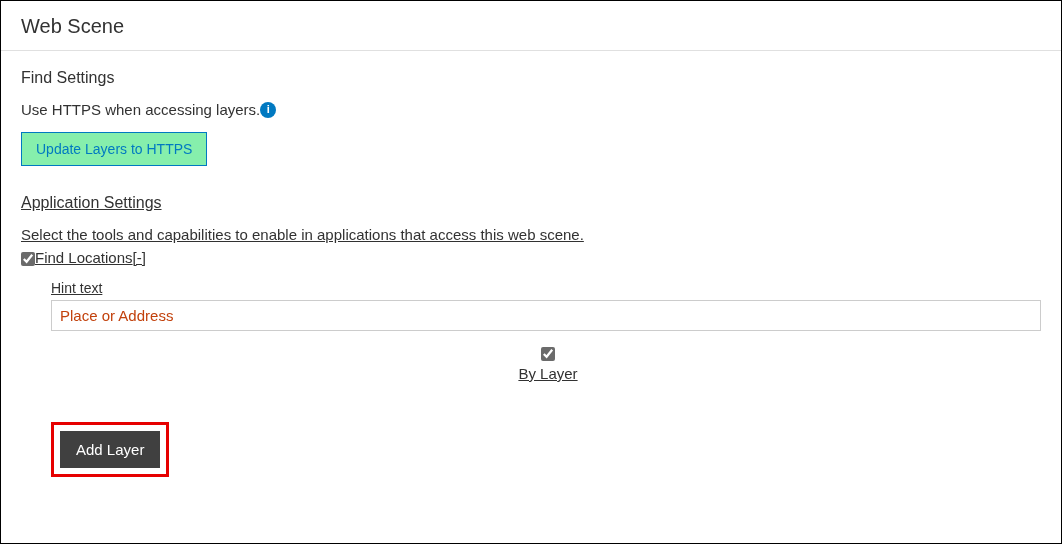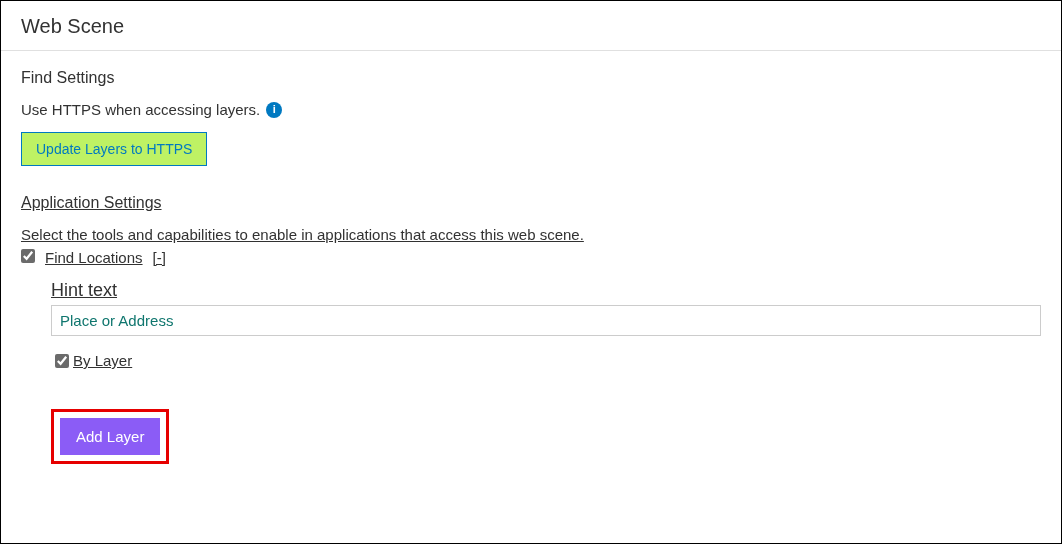--- a/index.html
+++ b/index.html
@@ -30,21 +30,20 @@
     }
     .section-title {
       font-size: 16px;
       font-weight: 400;
       color: #323232;
       margin-bottom: 14px;
     }
     .layer-desc-row {
       display: flex;
       align-items: center;
-      gap: 6px;
       margin-bottom: 14px;
     }
     .layer-desc {
       font-size: 15px;
       color: #323232;
     }
     .info-icon {
       display: inline-flex;
       align-items: center;
       justify-content: center;
@@ -55,88 +54,89 @@
       color: #fff;
       font-size: 11px;
       font-weight: bold;
       font-style: normal;
       line-height: 1;
     }
     .btn-outline {
       display: inline-block;
       border: 1px solid #0079c1;
       color: #0079c1;
-      background: #bef264;
+      background: #86efac;
       padding: 8px 14px;
       font-size: 14px;
       cursor: pointer;
       font-family: inherit;
     }
     .app-settings {
       margin-top: 28px;
       text-decoration: underline;
     }
     .app-desc {
       font-size: 15px;
       color: #323232;
       margin-top: 4px;
       margin-bottom: 6px;
     }
     .checkbox-row {
       display: flex;
-      align-items: flex-start;
-      gap: 10px;
+      align-items: flex-end;
+      gap: 0;
       font-size: 15px;
     }
     .checkbox-row input[type="checkbox"] {
       width: 14px;
       height: 14px;
       accent-color: #6b6b6b;
     }
     .indent {
       margin-left: 30px;
       margin-top: 14px;
     }
     .hint-label {
-      font-size: 18px;
+      font-size: 14px;
       color: #323232;
       margin-bottom: 4px;
       display: block;
     }
     .hint-input {
       width: 993px;
       max-width: calc(100% - 0px);
       border: 1px solid #cccccc;
       padding: 6px 8px;
       font-size: 15px;
-      color: #0f766e;
+      color: #c2410c;
       font-family: inherit;
     }
     .bylayer-row {
       margin-top: 16px;
       margin-left: 4px;
       display: flex;
       align-items: center;
       gap: 4px;
       font-size: 15px;
+      flex-direction: column;
     }
     .bylayer-row input[type="checkbox"] {
       width: 14px;
       height: 14px;
       accent-color: #6b6b6b;
     }
     .add-layer-wrap {
       margin-top: 40px;
       margin-left: 30px;
       display: inline-block;
       border: 3px solid #e60000;
       padding: 6px;
     }
     .btn-primary {
-      background: #8b5cf6;
+      background: #404040;
       color: #fff;
       border: none;
       padding: 10px 16px;
       font-size: 15px;
       cursor: pointer;
       font-family: inherit;
     }
     .collapse-toggle {
       cursor: pointer;
     }

